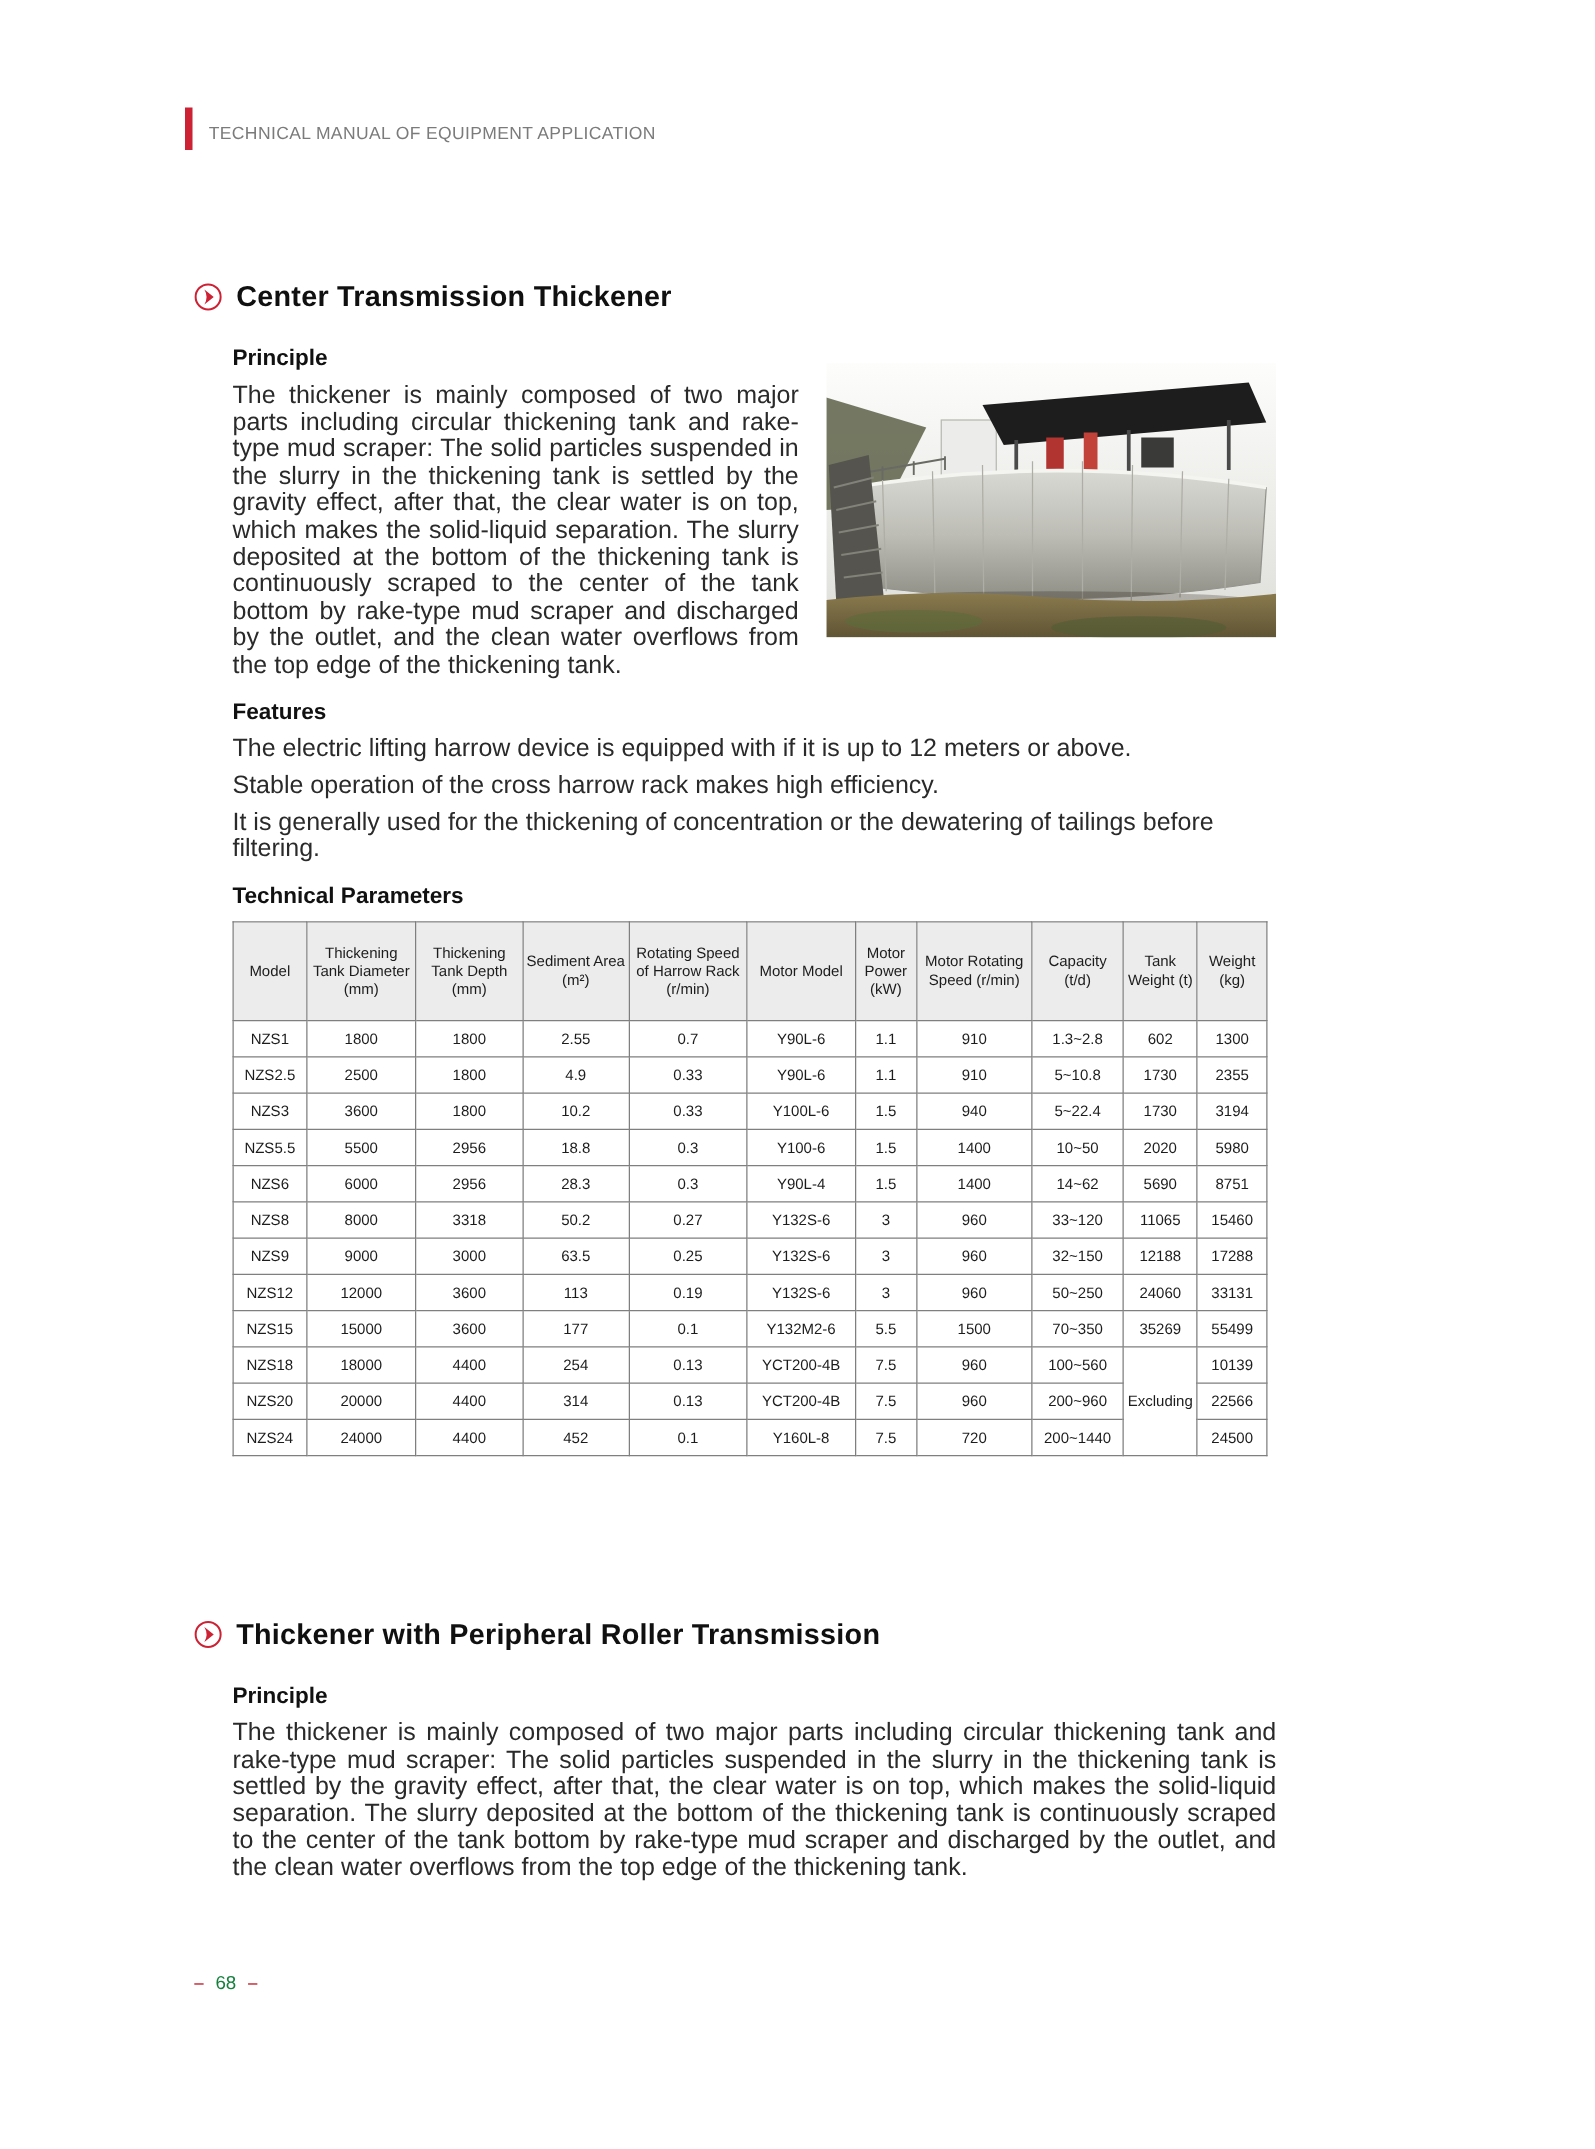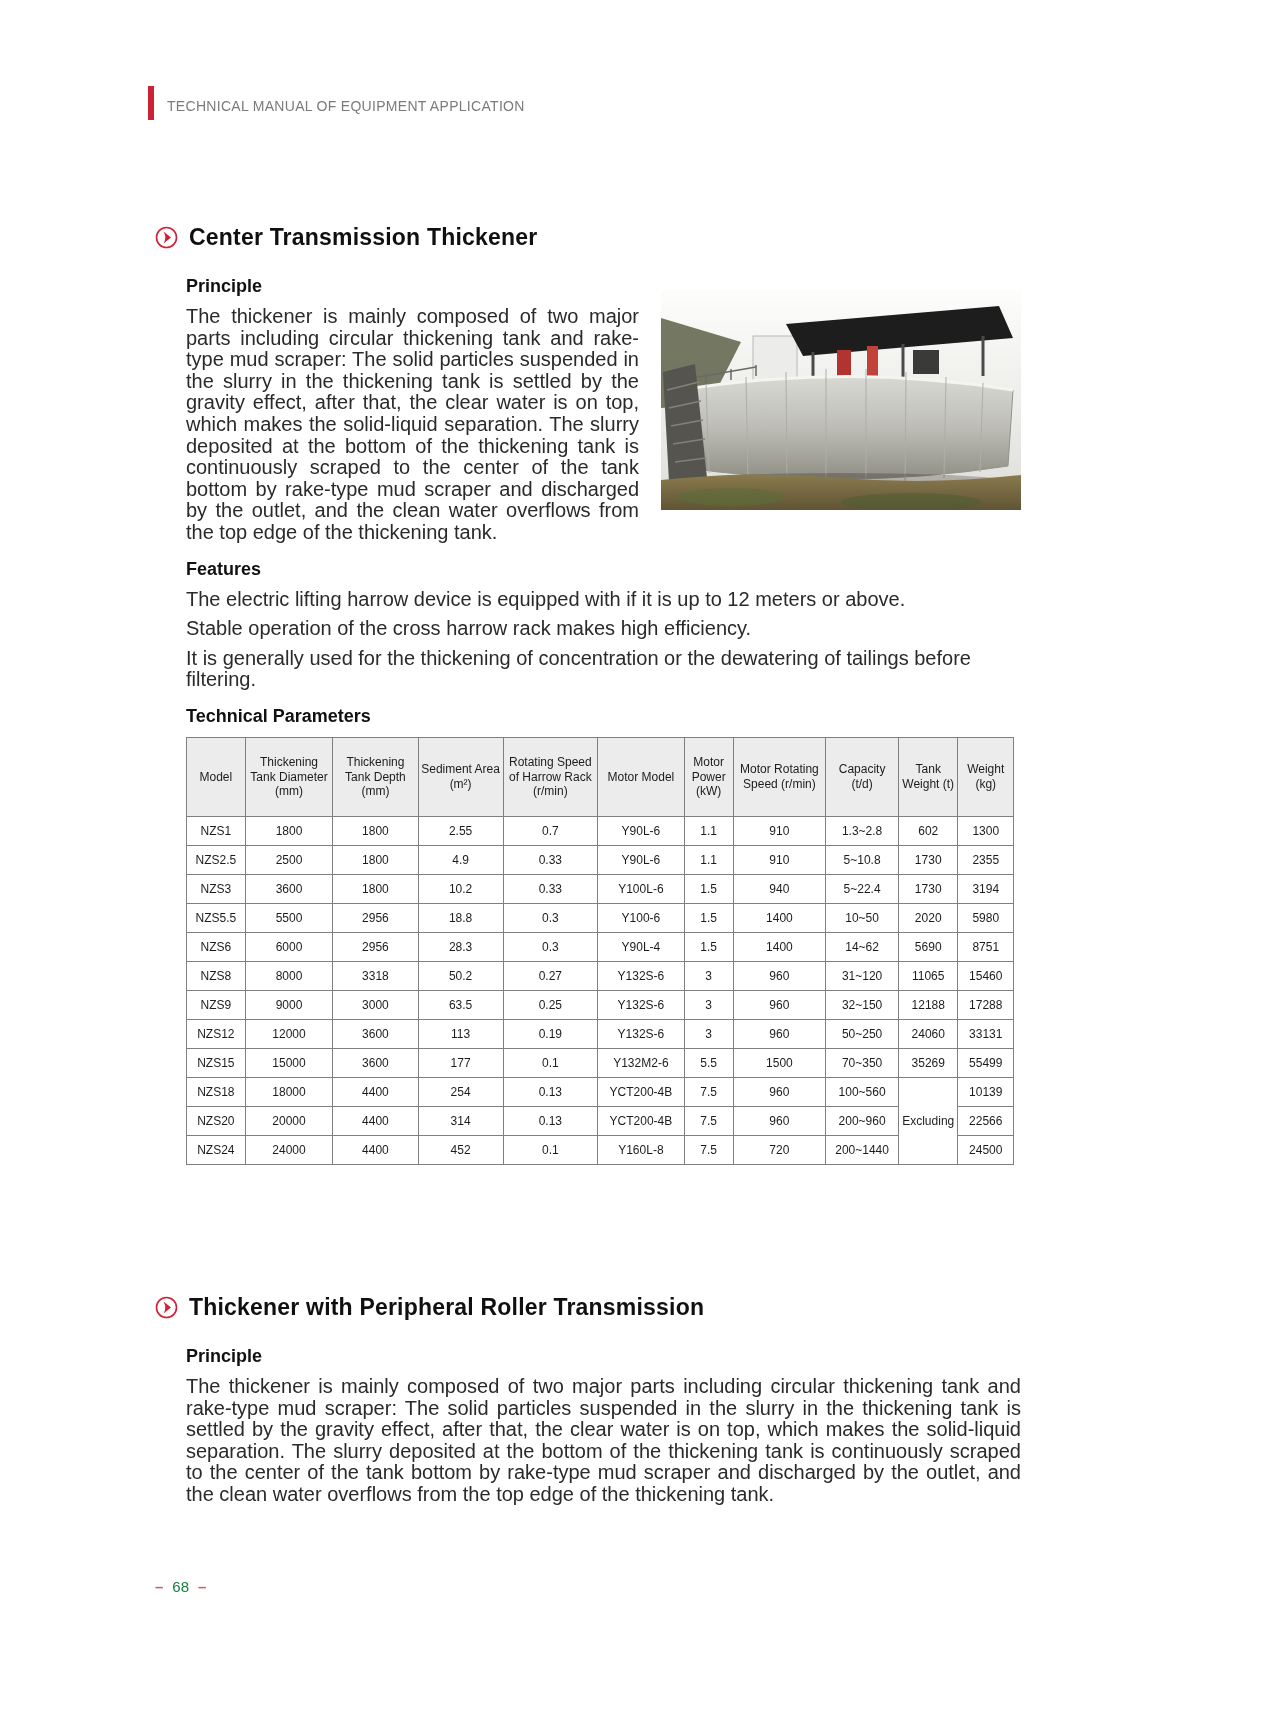--- a/index.html
+++ b/index.html
@@ -232,21 +232,21 @@
           </tr>
           <tr>
             <td>NZS8</td>
             <td>8000</td>
             <td>3318</td>
             <td>50.2</td>
             <td>0.27</td>
             <td>Y132S-6</td>
             <td>3</td>
             <td>960</td>
-            <td>31~120</td>
+            <td>33~120</td>
             <td>11065</td>
             <td>15460</td>
           </tr>
           <tr>
             <td>NZS9</td>
             <td>9000</td>
             <td>3000</td>
             <td>63.5</td>
             <td>0.25</td>
             <td>Y132S-6</td>

